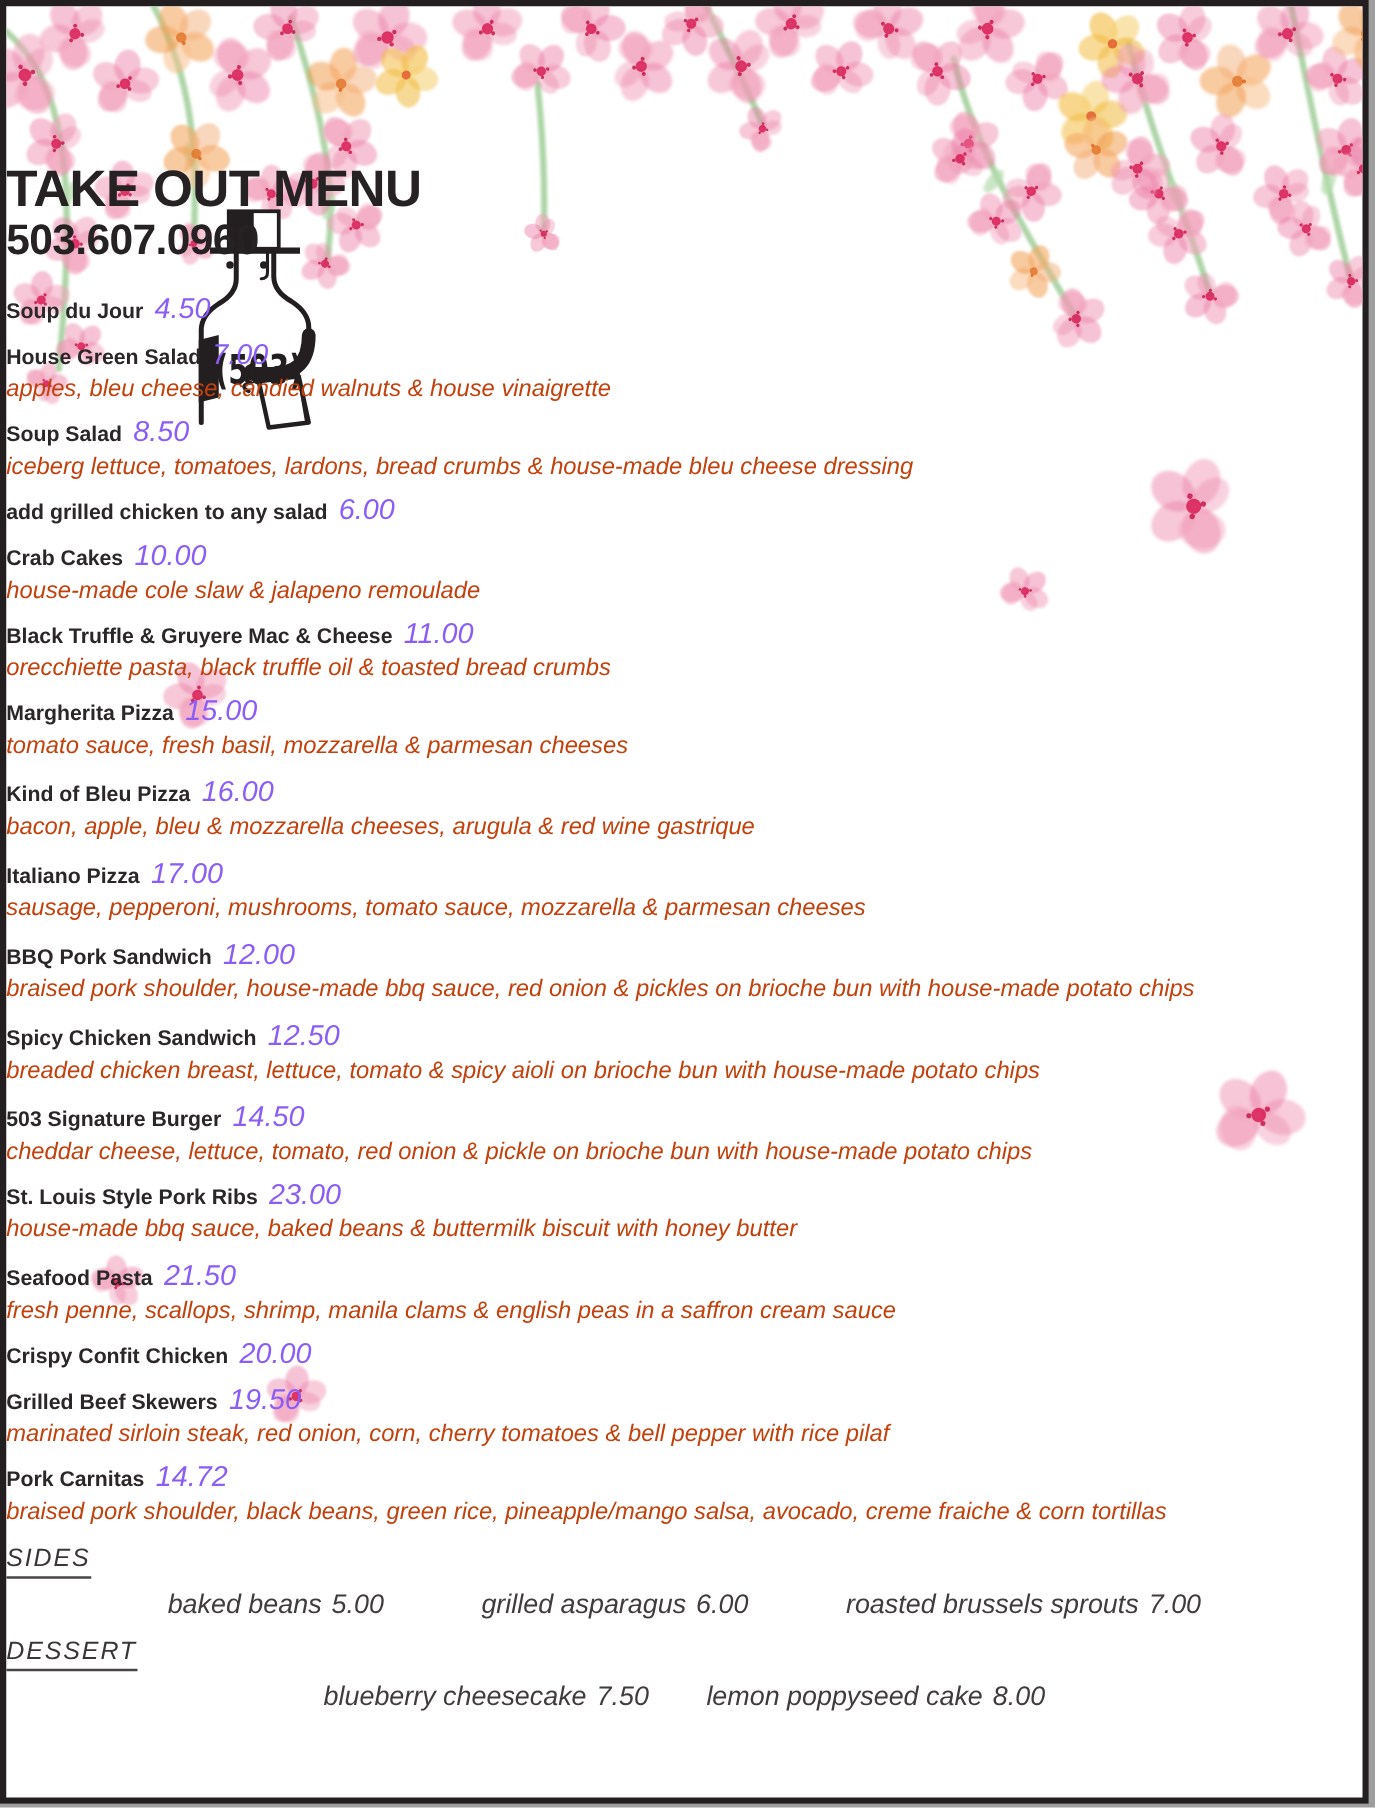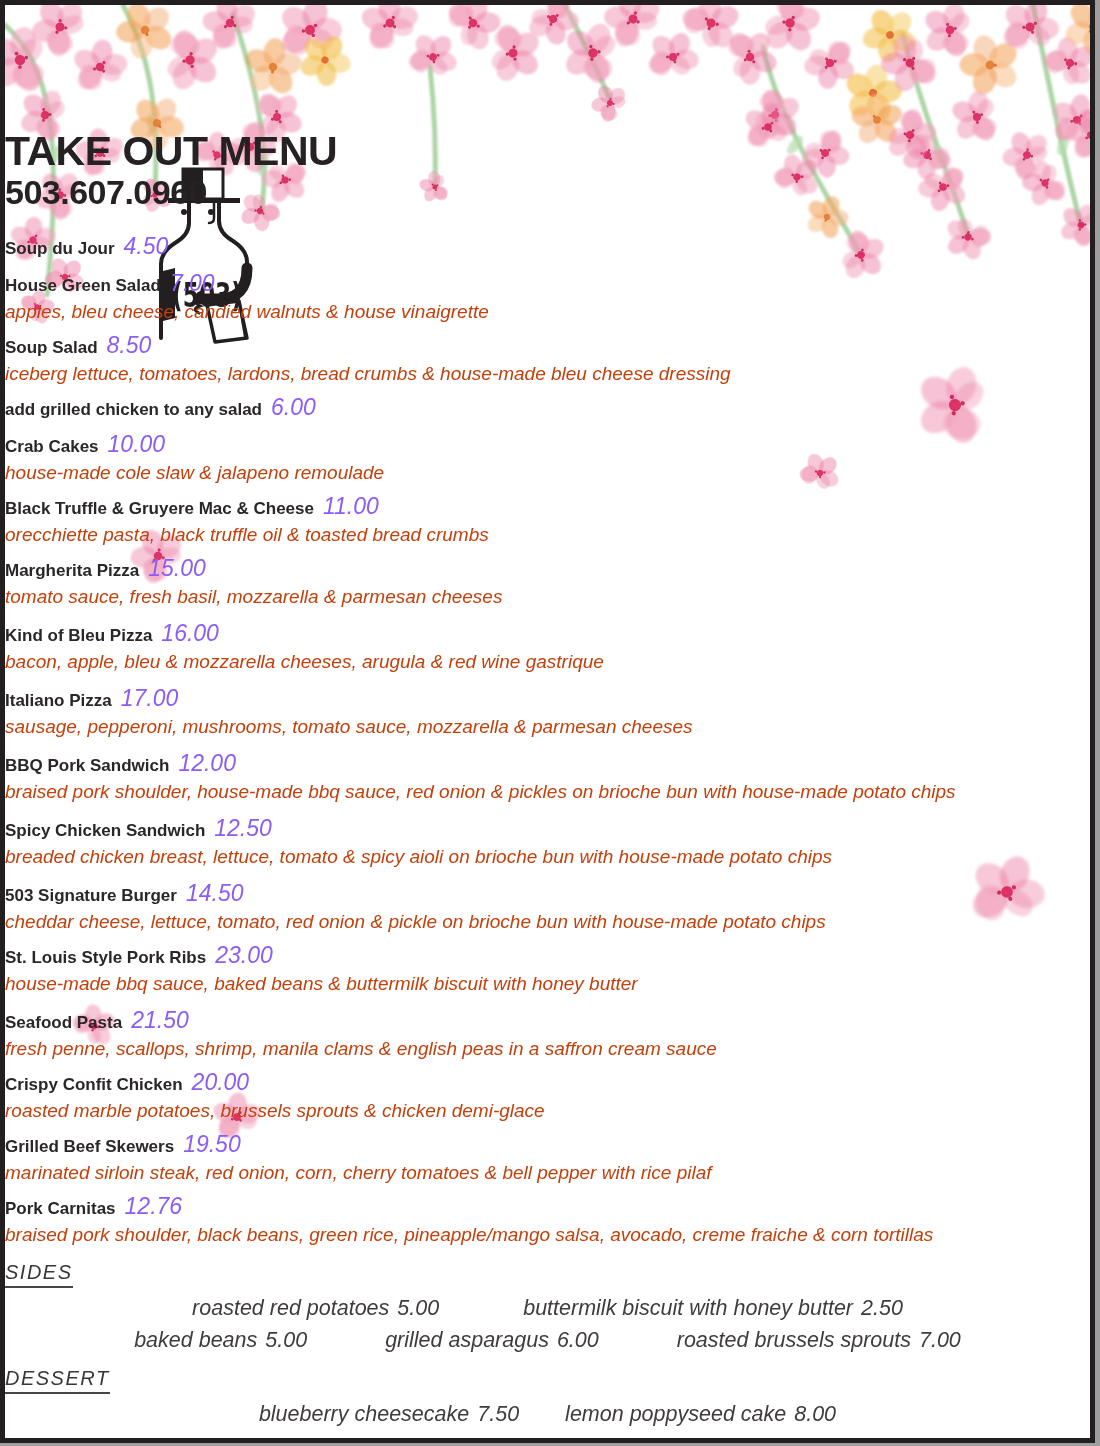--- a/index.html
+++ b/index.html
@@ -280,42 +280,36 @@
     <div class="item-desc">house-made bbq sauce, baked beans &amp; buttermilk biscuit with honey butter</div>
   </div>
 
   <div class="item gap-lg">
     <div><span class="item-name">Seafood Pasta</span><span class="item-price">21.50</span></div>
     <div class="item-desc">fresh penne, scallops, shrimp, manila clams &amp; english peas in a saffron cream sauce</div>
   </div>
 
   <div class="item">
     <div><span class="item-name">Crispy Confit Chicken</span><span class="item-price">20.00</span></div>
-    <div class="item-desc">roasted marble potatoes, brussels sprouts &amp; chicken demi-glace</div>
   </div>
 
   <div class="item">
     <div><span class="item-name">Grilled Beef Skewers</span><span class="item-price">19.50</span></div>
     <div class="item-desc">marinated sirloin steak, red onion, corn, cherry tomatoes &amp; bell pepper with rice pilaf</div>
   </div>
 
   <div class="item">
-    <div><span class="item-name">Pork Carnitas</span><span class="item-price">12.76</span></div>
+    <div><span class="item-name">Pork Carnitas</span><span class="item-price">14.72</span></div>
     <div class="item-desc">braised pork shoulder, black beans, green rice, pineapple/mango salsa,  avocado, creme fraiche &amp; corn tortillas</div>
   </div>
 </div>
 
     <div class="sec">
       <div><span class="sec-heading">SIDES</span></div>
       <div>
-          <div class="cols g-wide">
-  <span class="side-entry"><span>roasted red potatoes</span><span class="side-price">5.00</span></span>
-
-  <span class="side-entry"><span>buttermilk biscuit with honey butter</span><span class="side-price">2.50</span></span>
-</div>
           <div class="cols g-mid">
   <span class="side-entry"><span>baked beans</span><span class="side-price">5.00</span></span>
 
   <span class="side-entry"><span>grilled asparagus</span><span class="side-price">6.00</span></span>
 
   <span class="side-entry"><span>roasted brussels sprouts</span><span class="side-price">7.00</span></span>
 </div>
         </div>
     </div>
 

